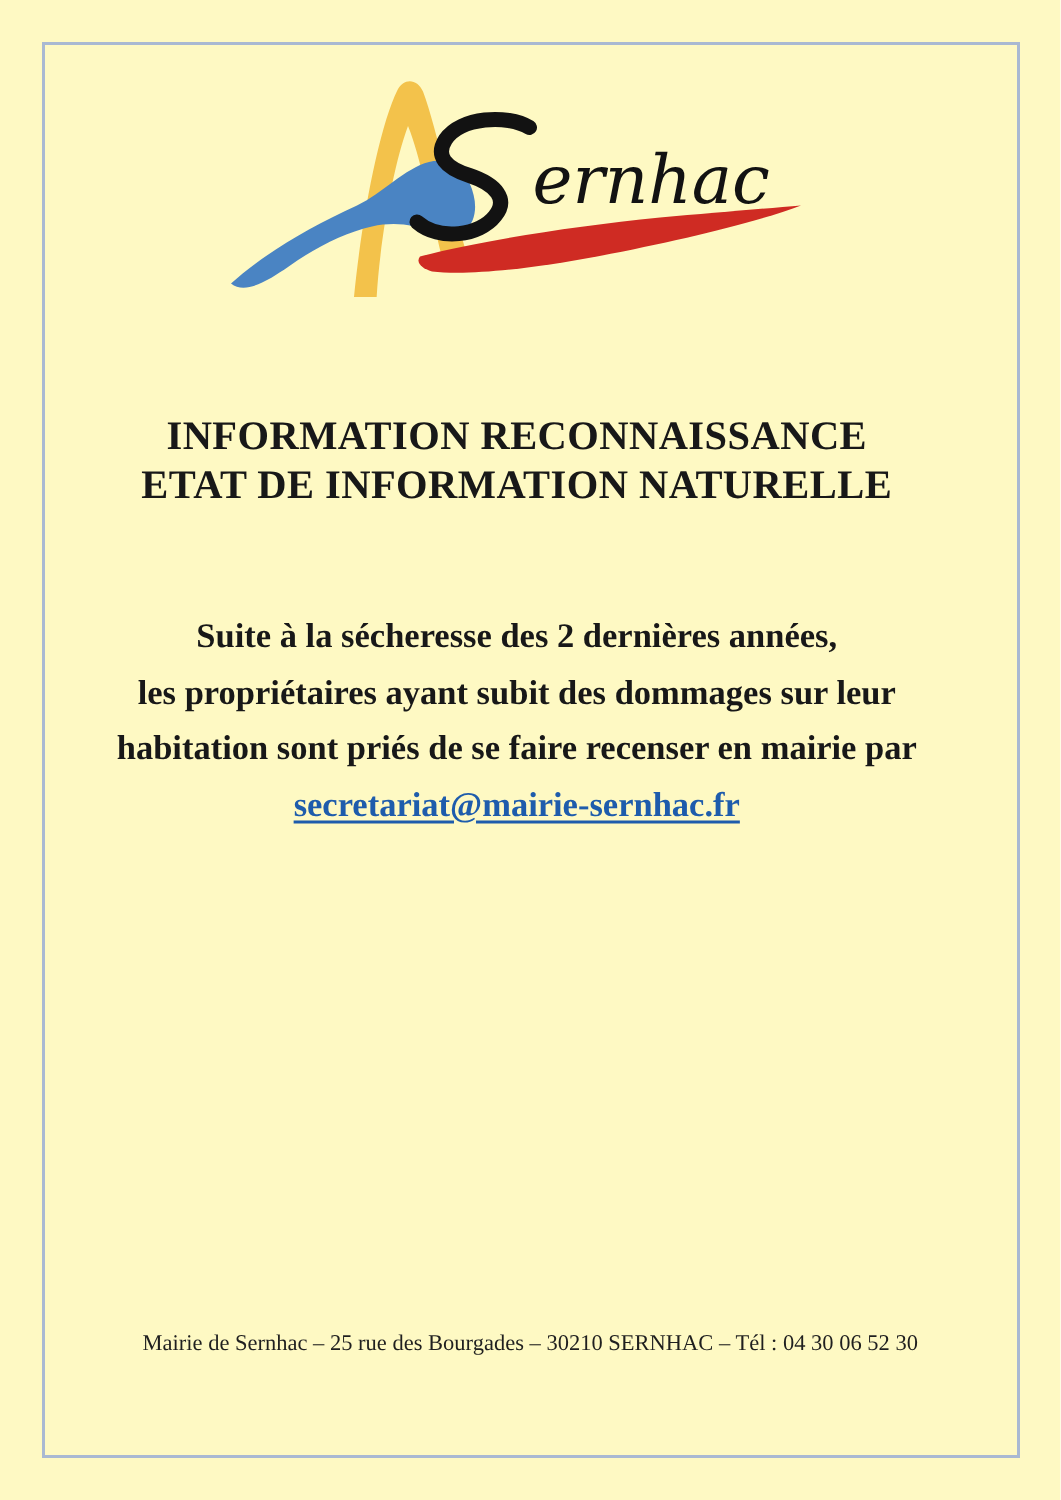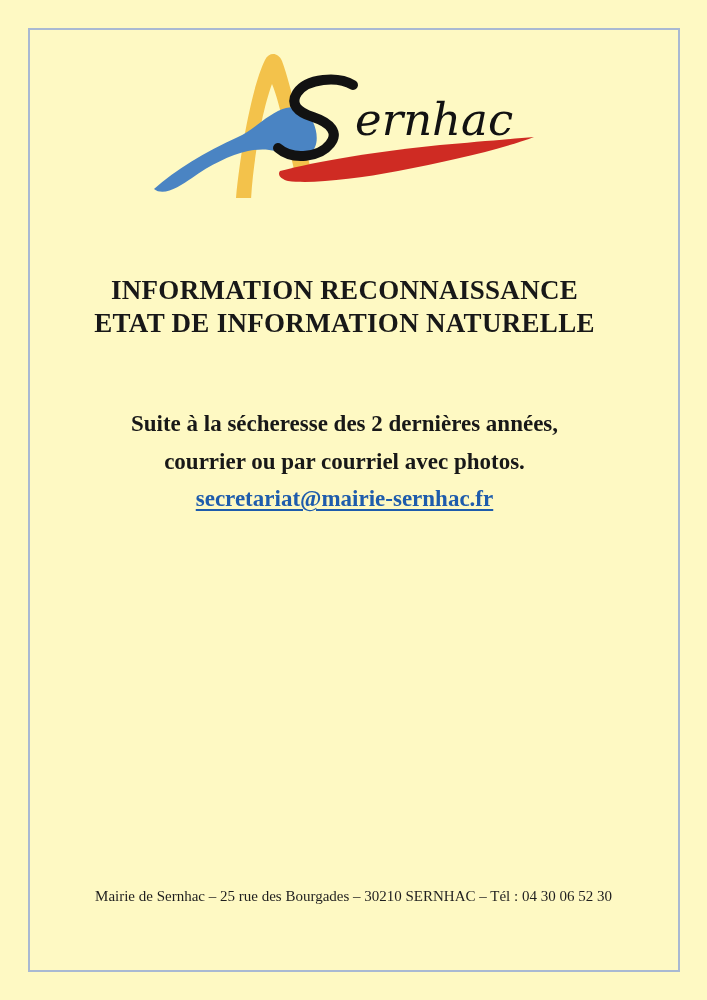--- a/index.html
+++ b/index.html
@@ -118,21 +118,22 @@
     <text x="205" y="87" font-size="45">ernhac</text>
   </svg>
 
   <h1 class="title">
     <span>INFORMATION RECONNAISSANCE</span><br>
     <span>ETAT DE INFORMATION NATURELLE</span>
   </h1>
 
   <div class="body-block">
     <p>Suite à la sécheresse des 2 dernières années,</p>
-    <p>courrier ou par courriel avec photos.</p>
+    <p>les propriétaires ayant subit des dommages sur leur</p>
+    <p>habitation sont priés de se faire recenser en mairie par</p>
     <p>
       <a class="email-link">secretariat@mairie-sernhac.fr</a>
     </p>
   </div>
 
   <div class="footer">
     <div>Mairie de Sernhac – 25 rue des Bourgades – 30210 SERNHAC – Tél : 04 30 06 52 30</div>
   </div>
 
 </div>

